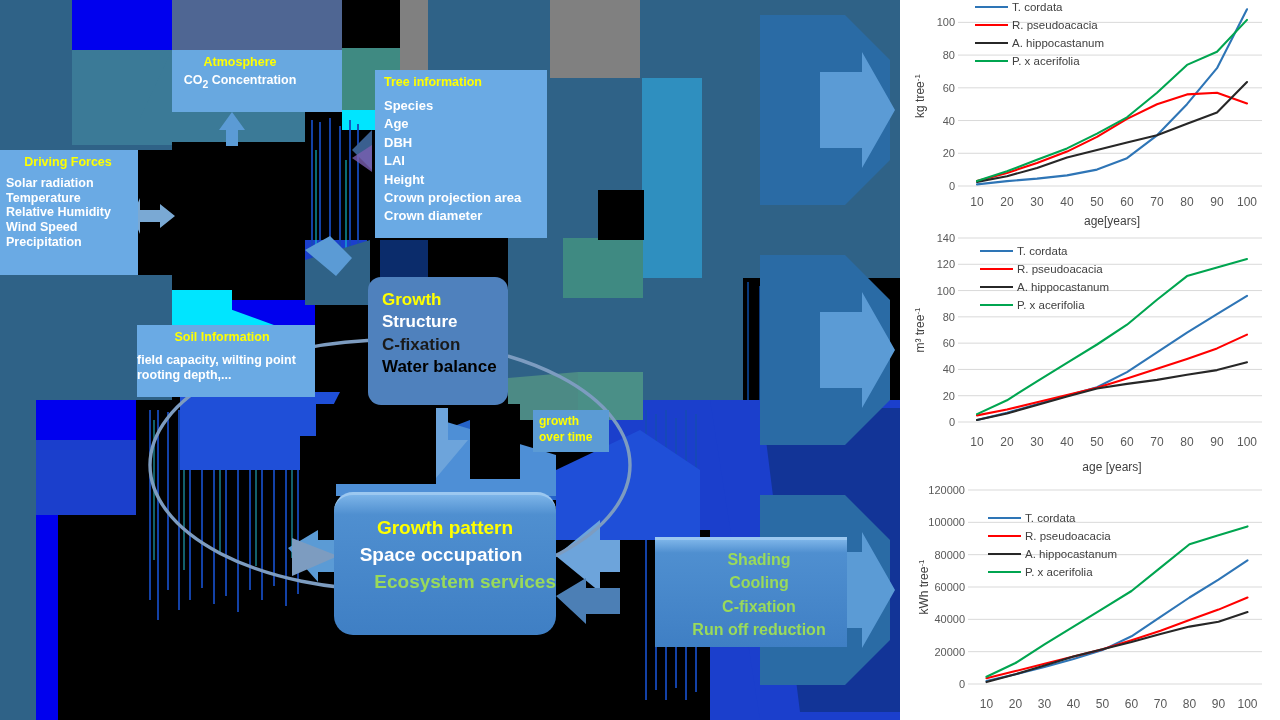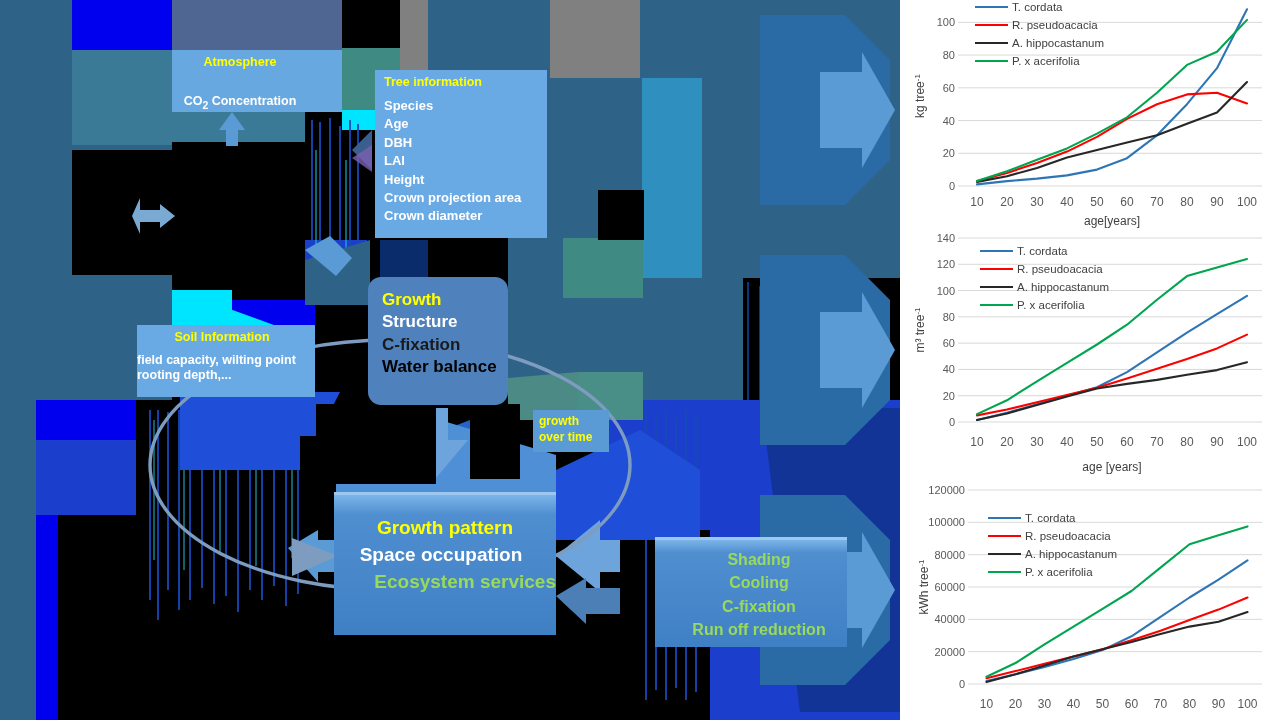--- a/index.html
+++ b/index.html
@@ -10,21 +10,21 @@
   #diagram{position:absolute;left:0;top:0;width:900px;height:720px;overflow:hidden;background:#000000;}
   #diagram svg.bg{position:absolute;left:0;top:0;}
 
   .box{position:absolute;box-sizing:border-box;color:#ffffff;text-align:center;
        font-weight:bold;line-height:1.18;}
   .box .ttl{color:#ffff00;font-weight:bold;display:block;}
 
   
   #atmosphere{left:172px;top:50px;width:136px;height:62px;background:#68a8e0;
       font-size:12.5px;padding-top:5px;}
-  #atmosphere .ttl{font-size:12.5px;margin-bottom:24px;}
+  #atmosphere .ttl{font-size:12.5px;margin-bottom:3px;}
 
   
   #driving{left:0px;top:150px;width:138px;height:125px;background:#6aaae4;
       font-size:12.5px;padding:5px 0 0 6px;text-align:left;}
   #driving .ttl{font-size:12.5px;text-align:center;margin-bottom:6px;padding-right:8px;}
   #driving .ln{display:block;font-size:12.5px;}
 
   
   #soil{left:137px;top:325px;width:178px;height:72px;background:#6aaae4;
       font-size:12.5px;padding:5px 0 0 0;text-align:left;}
@@ -54,21 +54,21 @@
   #growthbox .g4{color:#000000;display:block;}
 
   
   #got{position:absolute;left:533px;top:410px;width:76px;height:42px;background:#5b9bd5;
      color:#ffff00;font-weight:bold;font-size:12px;line-height:1.3;text-align:left;
      padding:4px 0 0 6px;box-sizing:border-box;}
 
   
   #pattern{position:absolute;left:334px;top:492px;width:222px;height:140px;
       background:linear-gradient(180deg,#7cb4e8 0%,#4f8fd0 14%,#3f7fc4 100%);
-      border-top:3px solid #9cc8f0;}
+      border-top:3px solid #9cc8f0;border-radius:19px;}
   #pattern .p1{position:absolute;left:0;right:0;top:22px;color:#ffff00;font-weight:bold;
       font-size:19px;text-align:center;}
   #pattern .p2{position:absolute;left:0;right:8px;top:49px;color:#ffffff;font-weight:bold;
       font-size:19px;text-align:center;}
   #pattern .p3{position:absolute;left:0;right:0;top:76px;color:#9ada5a;font-weight:bold;
       font-size:19px;text-align:right;}
 
   
   #services{position:absolute;left:655px;top:537px;width:192px;height:110px;
       background:linear-gradient(180deg,#7cb4e8 0%,#4f8fd0 12%,#3f7fc4 100%);
@@ -251,20 +251,28 @@
       <rect x="470" y="404" width="50" height="75" fill="#000000"></rect>
       <rect x="598" y="190" width="46" height="50" fill="#000000"></rect>
       <rect x="380" y="240" width="48" height="38" fill="#0b2c6b"></rect>
     </svg>
 
     <div class="box" id="atmosphere">
       <span class="ttl">Atmosphere</span>
       <span><span>CO</span><sub>2</sub><span> Concentration</span></span>
     </div>
 
+    <div class="box" id="driving">
+      <span class="ttl">Driving Forces</span>
+      <span class="ln">Solar radiation</span>
+      <span class="ln">Temperature</span>
+      <span class="ln">Relative Humidity</span>
+      <span class="ln">Wind Speed</span>
+      <span class="ln">Precipitation</span>
+    </div>
 
     <div class="box" id="soil">
       <span class="ttl">Soil Information</span>
       <span class="ln">field capacity, wilting point</span>
       <span class="ln">rooting depth,...</span>
     </div>
 
     <div class="box" id="treeinfo">
       <span class="ttl">Tree information</span>
       <span class="ln">Species</span>

